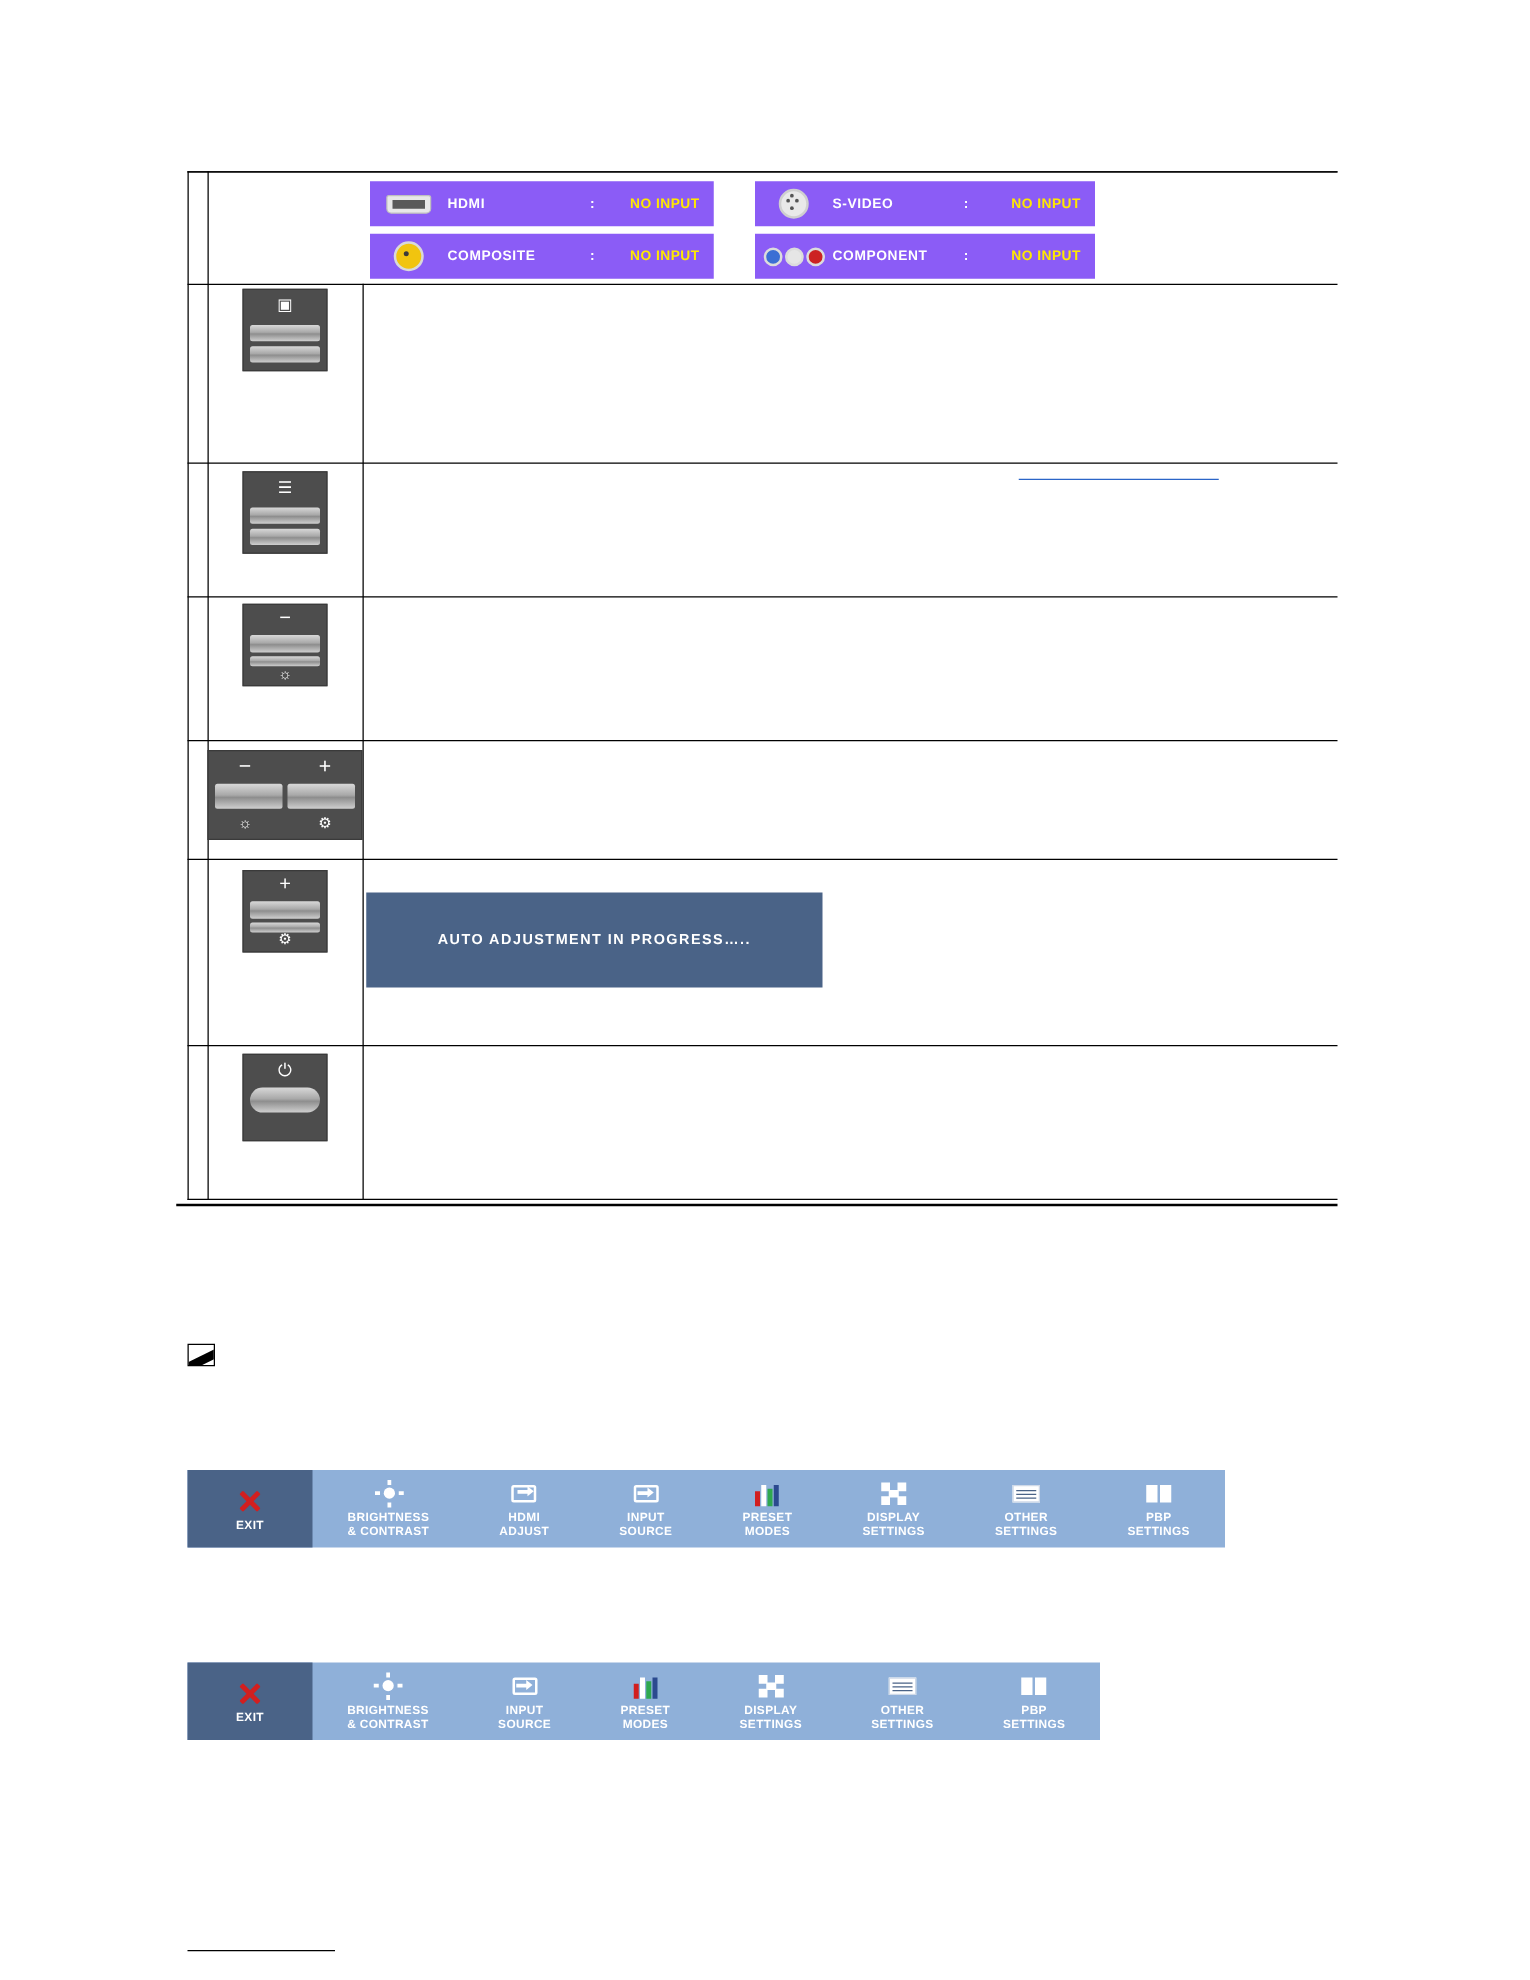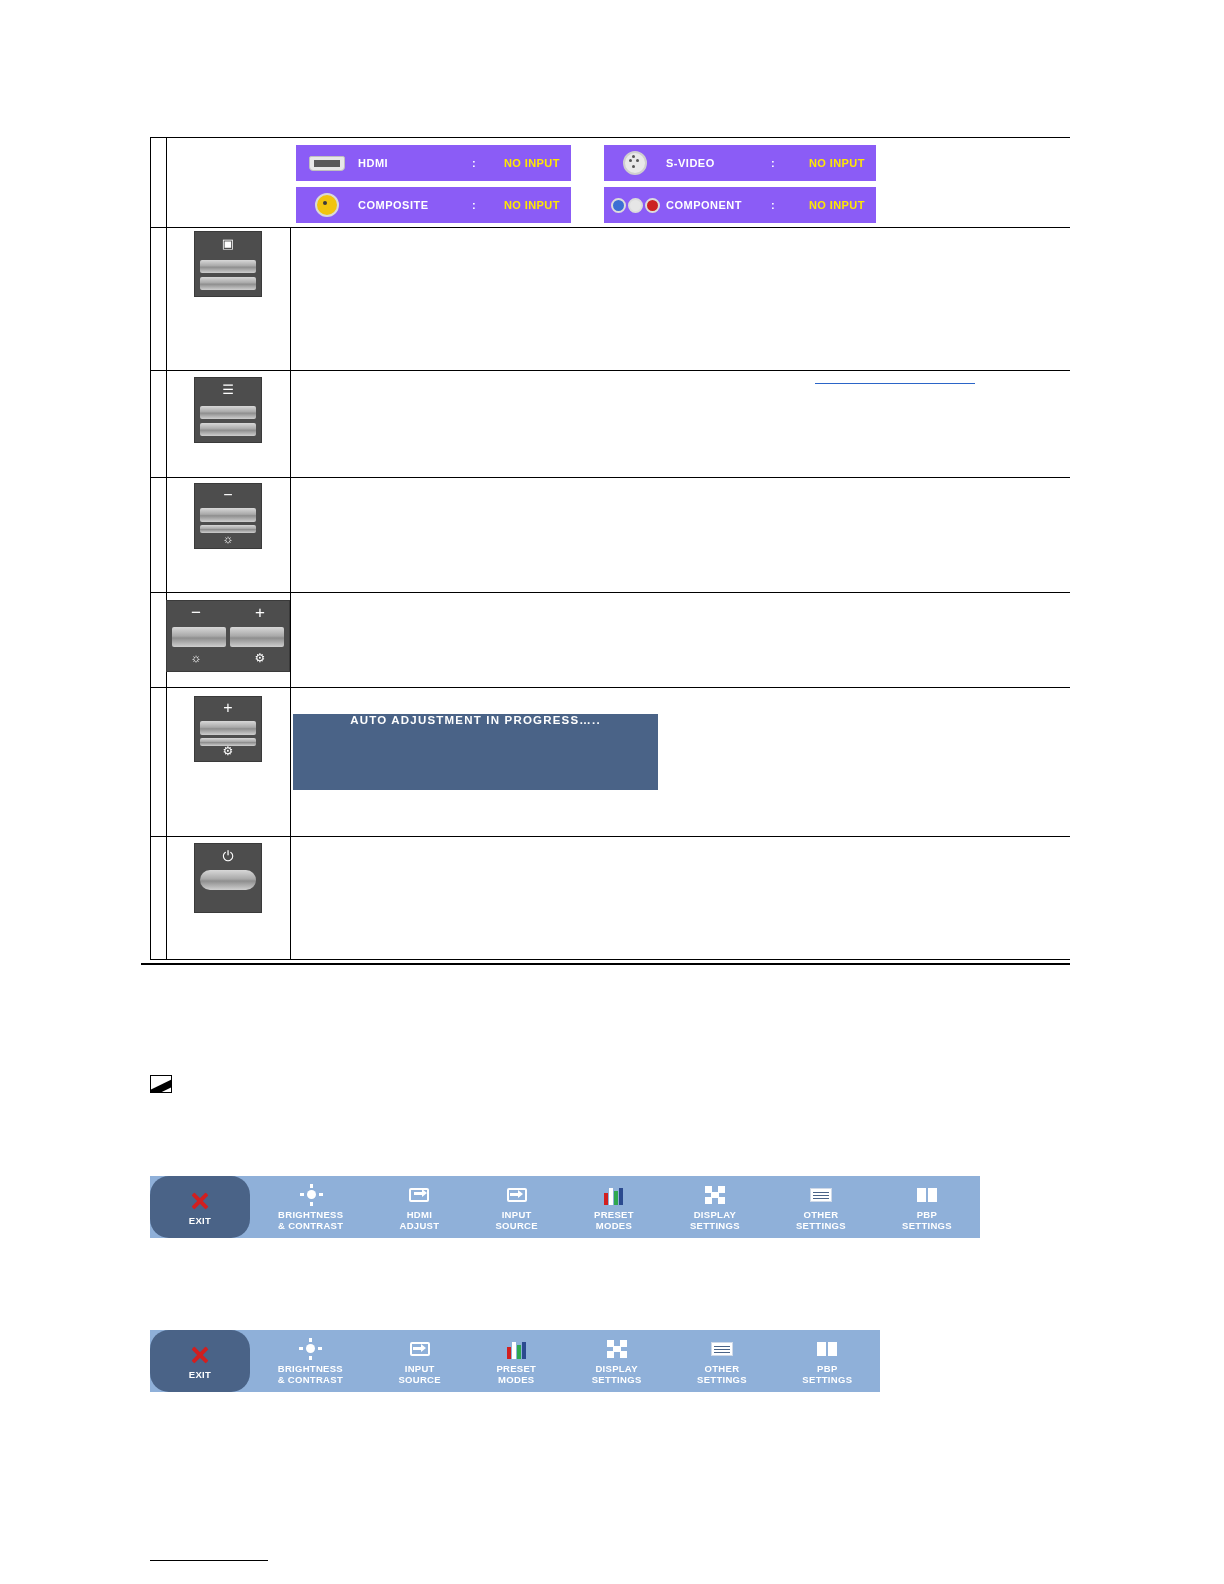--- a/index.html
+++ b/index.html
@@ -156,21 +156,21 @@
     text-align: center;
     width: 100%;
     left: 0;
   }
 
   
   .auto-adjust-box {
     position: absolute;
     background: #4a6387;
     display: flex;
-    align-items: flex-start;
+    align-items: center;
     justify-content: center;
   }
   .auto-adjust-box span {
     color: #ffffff;
     font-size: 11.5px;
     font-weight: bold;
     letter-spacing: 1.2px;
   }
 
   
@@ -207,21 +207,20 @@
   }
   .osd-menu .menu-item {
     flex: 1 1 auto;
     display: flex;
     flex-direction: column;
     align-items: center;
     justify-content: center;
     gap: 4px;
     padding: 8px 2px 6px 2px;
     box-sizing: border-box;
-    border-radius: 19px;
   }
   .osd-menu .menu-item.exit {
     background: #4a6387;
     flex: 0 0 100px;
   }
   .osd-menu .menu-item .mlabel {
     color: #ffffff;
     font-size: 9.5px;
     font-weight: bold;
     line-height: 11px;

